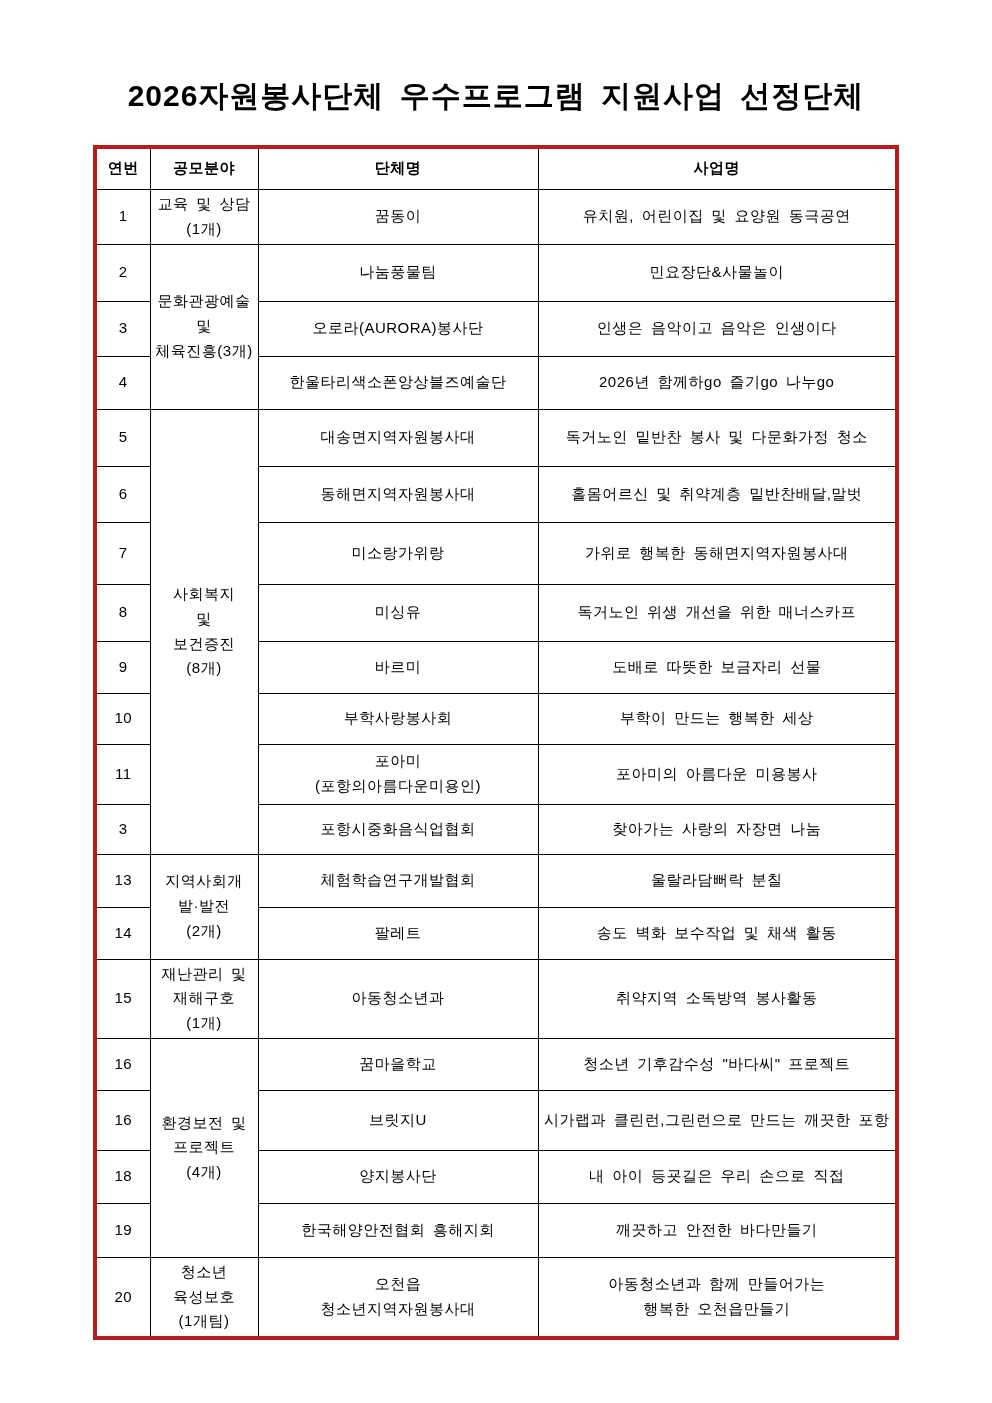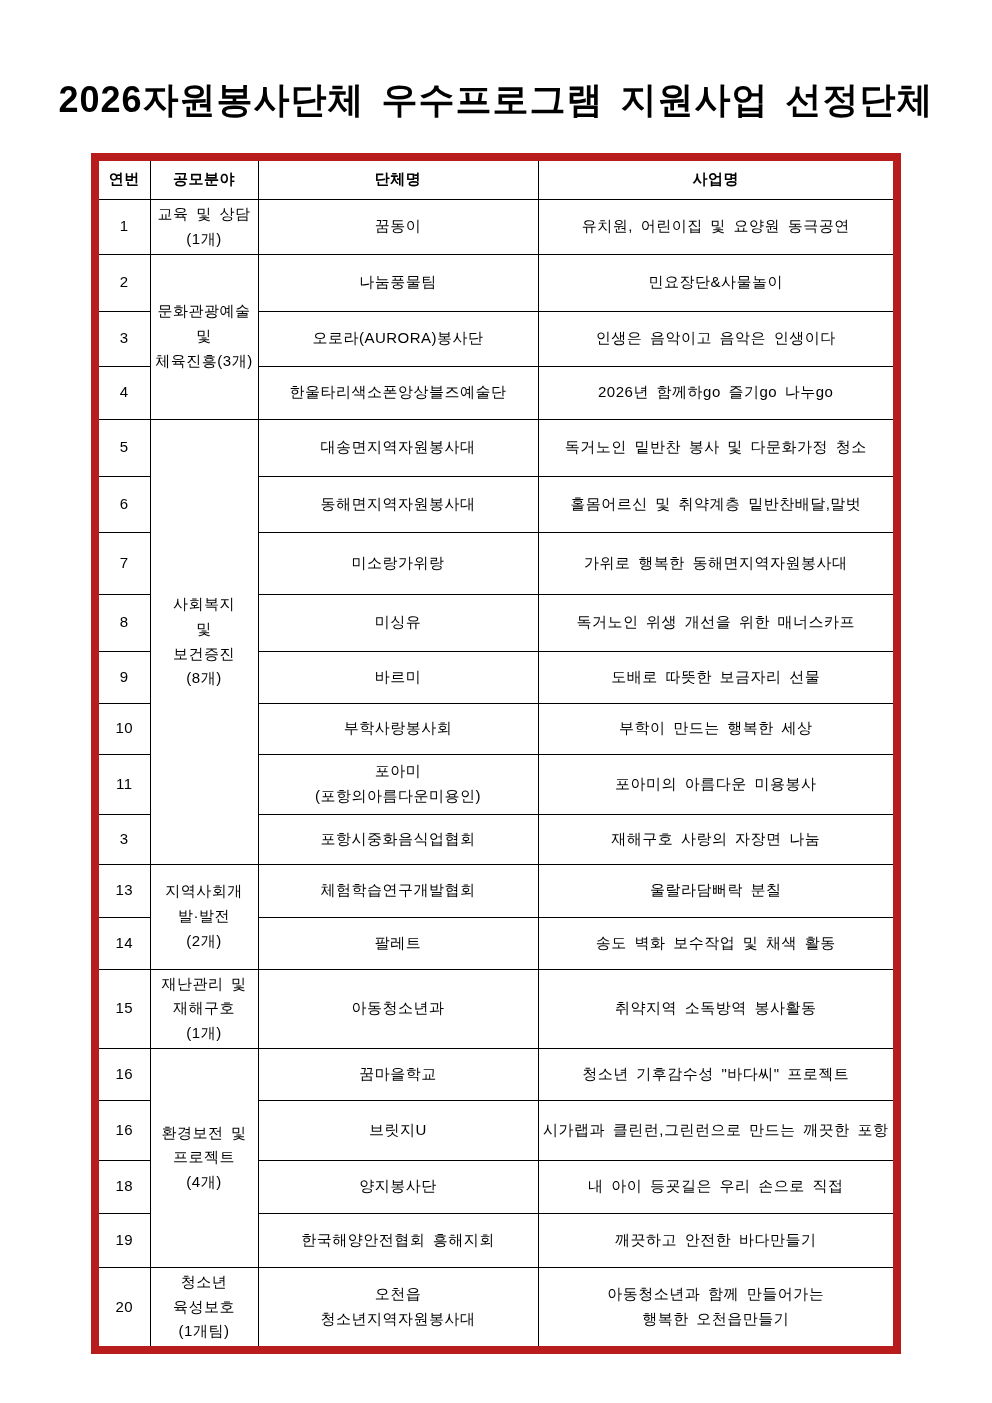--- a/index.html
+++ b/index.html
@@ -12,33 +12,33 @@
     height: 1403px;
     background: #ffffff;
     box-sizing: border-box;
     padding-top: 76px;
     font-family: "Liberation Sans", "DejaVu Sans", sans-serif;
     color: #000000;
   }
   .doc-title {
     width: 992px;
     text-align: center;
-    font-size: 36px;
+    font-size: 30px;
     font-weight: bold;
     letter-spacing: 1px;
     word-spacing: 6px;
     margin: 0 0 28px 0;
     white-space: nowrap;
   }
   table.selection-table {
     border-collapse: collapse;
     table-layout: fixed;
     width: 802px;
     margin: 12px auto;
-    border: 8px solid #b91c1c;
+    border: 4px solid #b91c1c;
   }
   table.selection-table th,
   table.selection-table td {
     border: 1px solid #000;
     text-align: center;
     vertical-align: middle;
     font-size: 15px;
     letter-spacing: 0.5px;
     word-spacing: 3px;
     white-space: pre-line;
@@ -140,21 +140,21 @@
       </tr>
       <tr style="height:60px">
         <td>11</td>
         <td>포아미
 (포항의아름다운미용인)</td>
         <td>포아미의 아름다운 미용봉사</td>
       </tr>
       <tr style="height:50px">
         <td>3</td>
         <td>포항시중화음식업협회</td>
-        <td>재해구호 사랑의 자장면 나눔</td>
+        <td>찾아가는 사랑의 자장면 나눔</td>
       </tr>
       <tr style="height:53px">
         <td>13</td>
         <td rowspan="2">지역사회개
 발·발전
 (2개)</td>
         <td>체험학습연구개발협회</td>
         <td>울랄라담뻐락 분칠</td>
       </tr>
       <tr style="height:52px">

